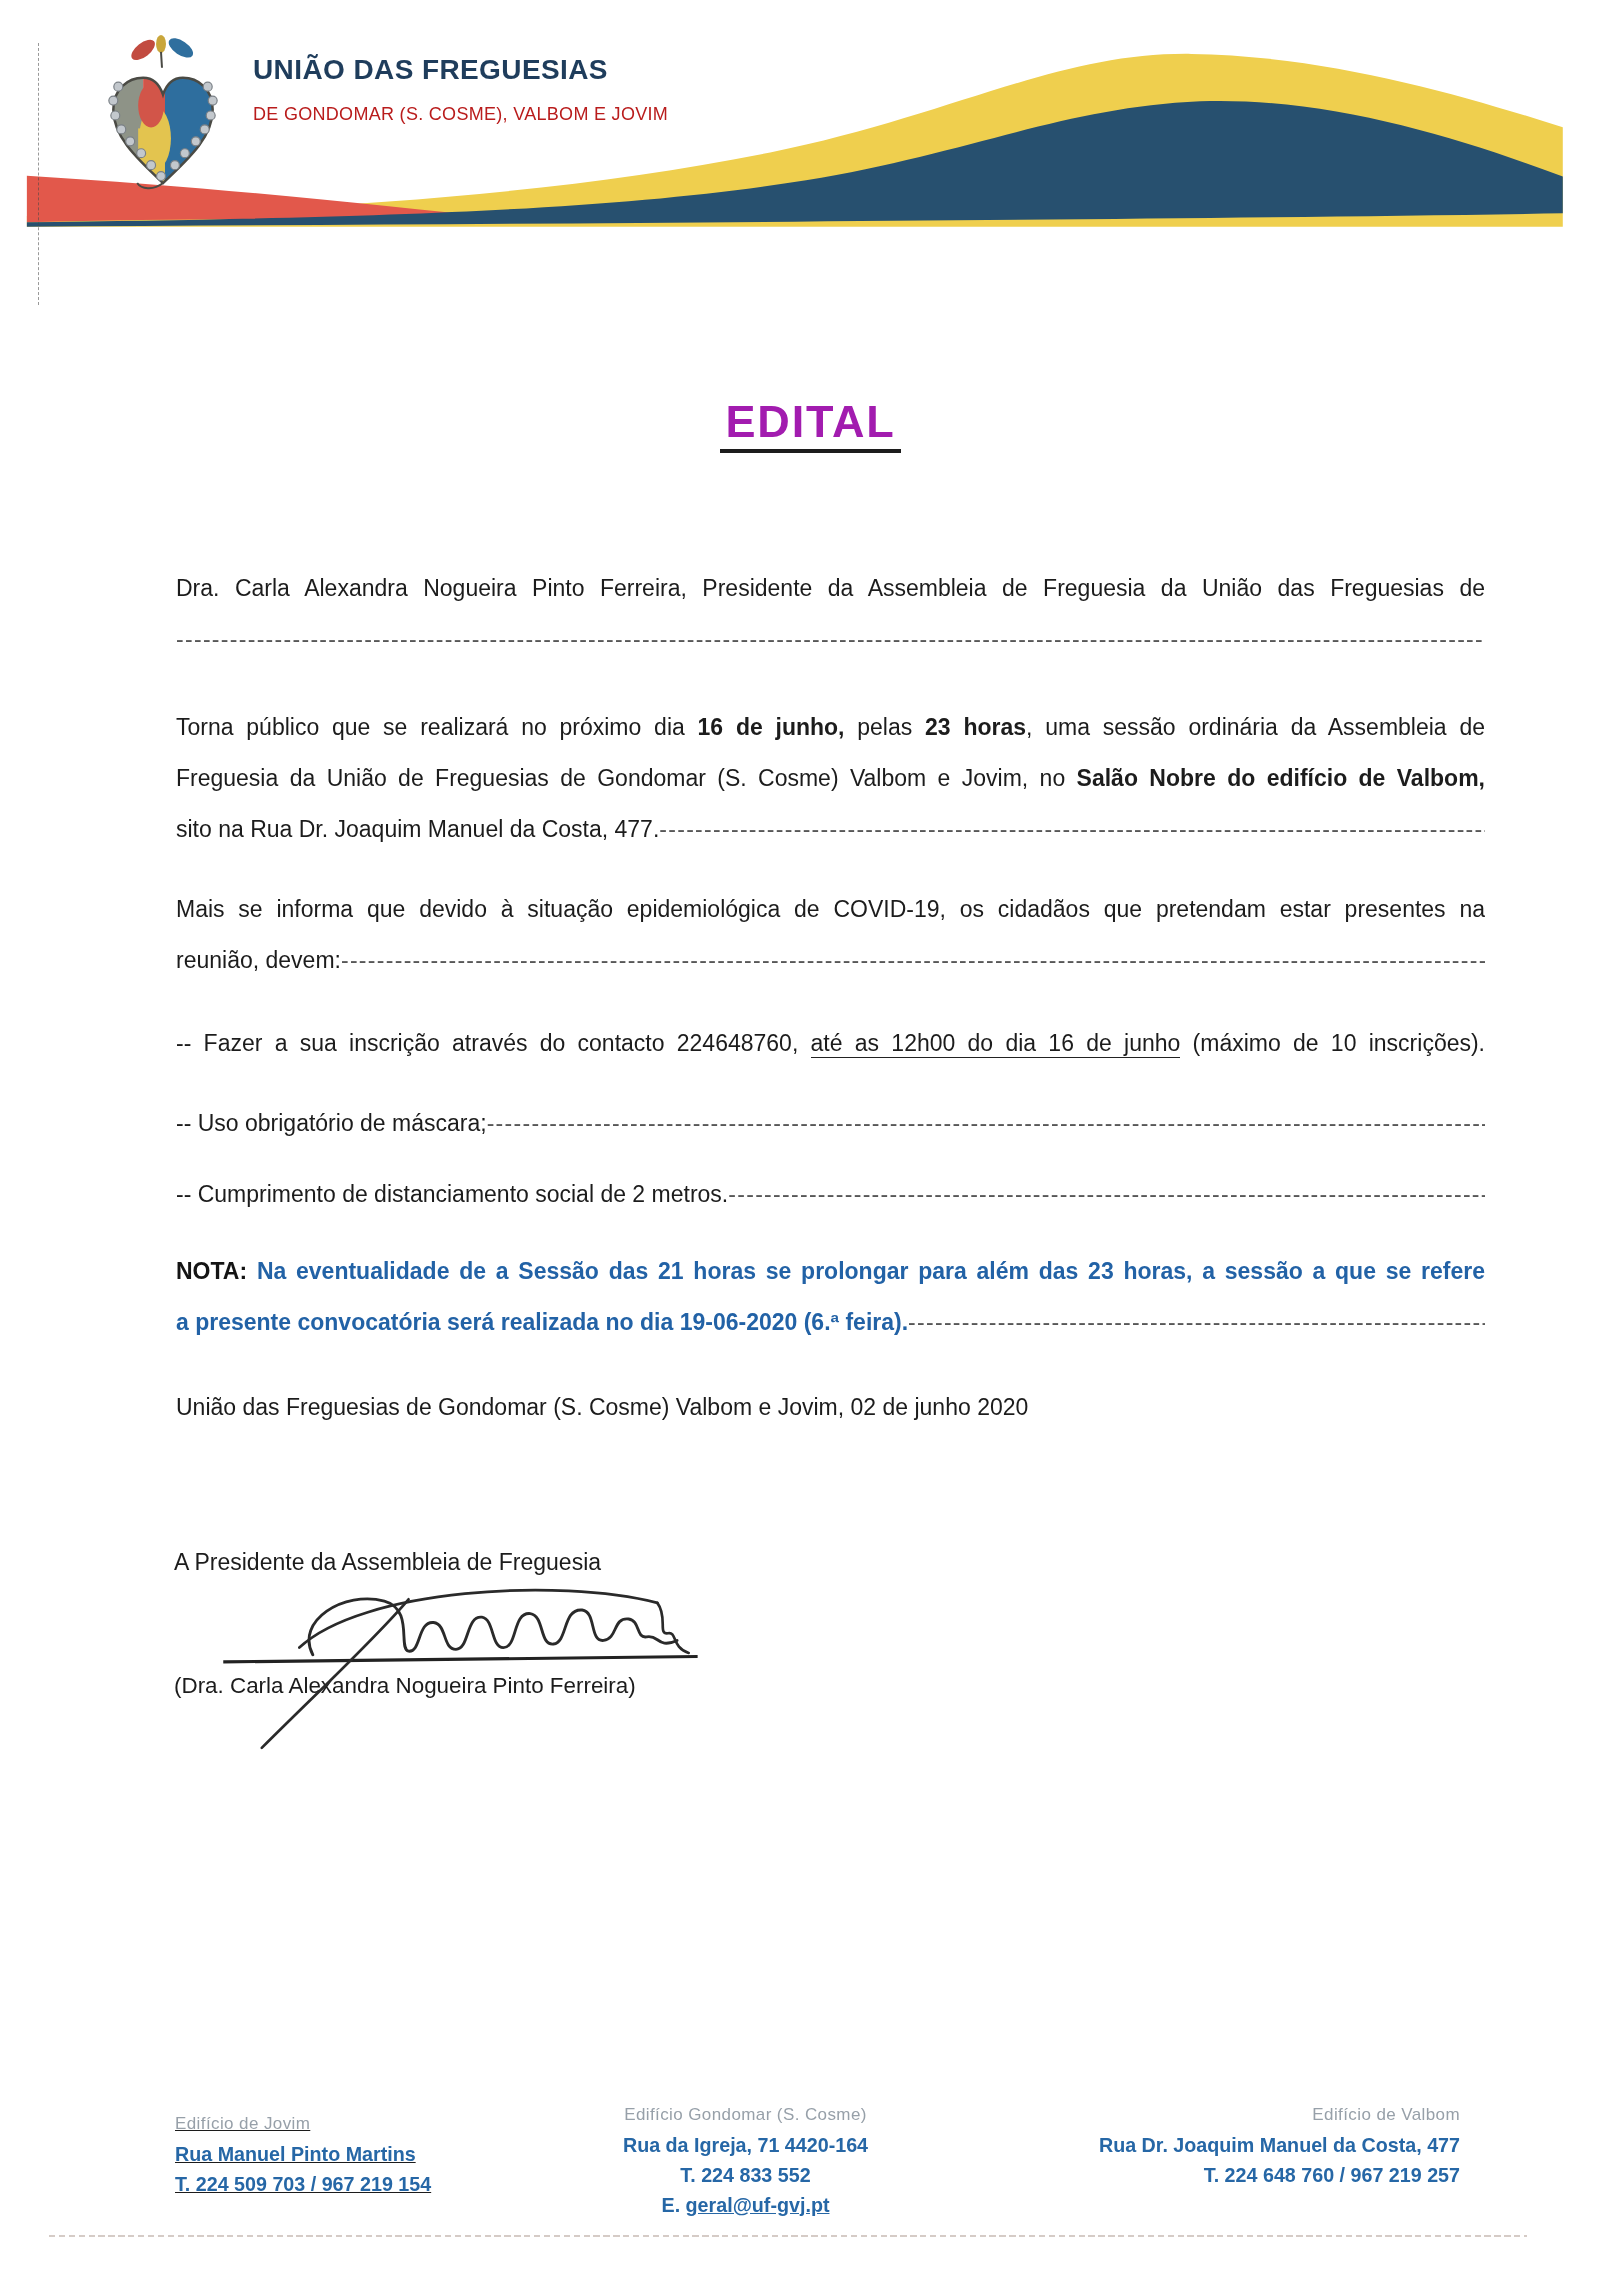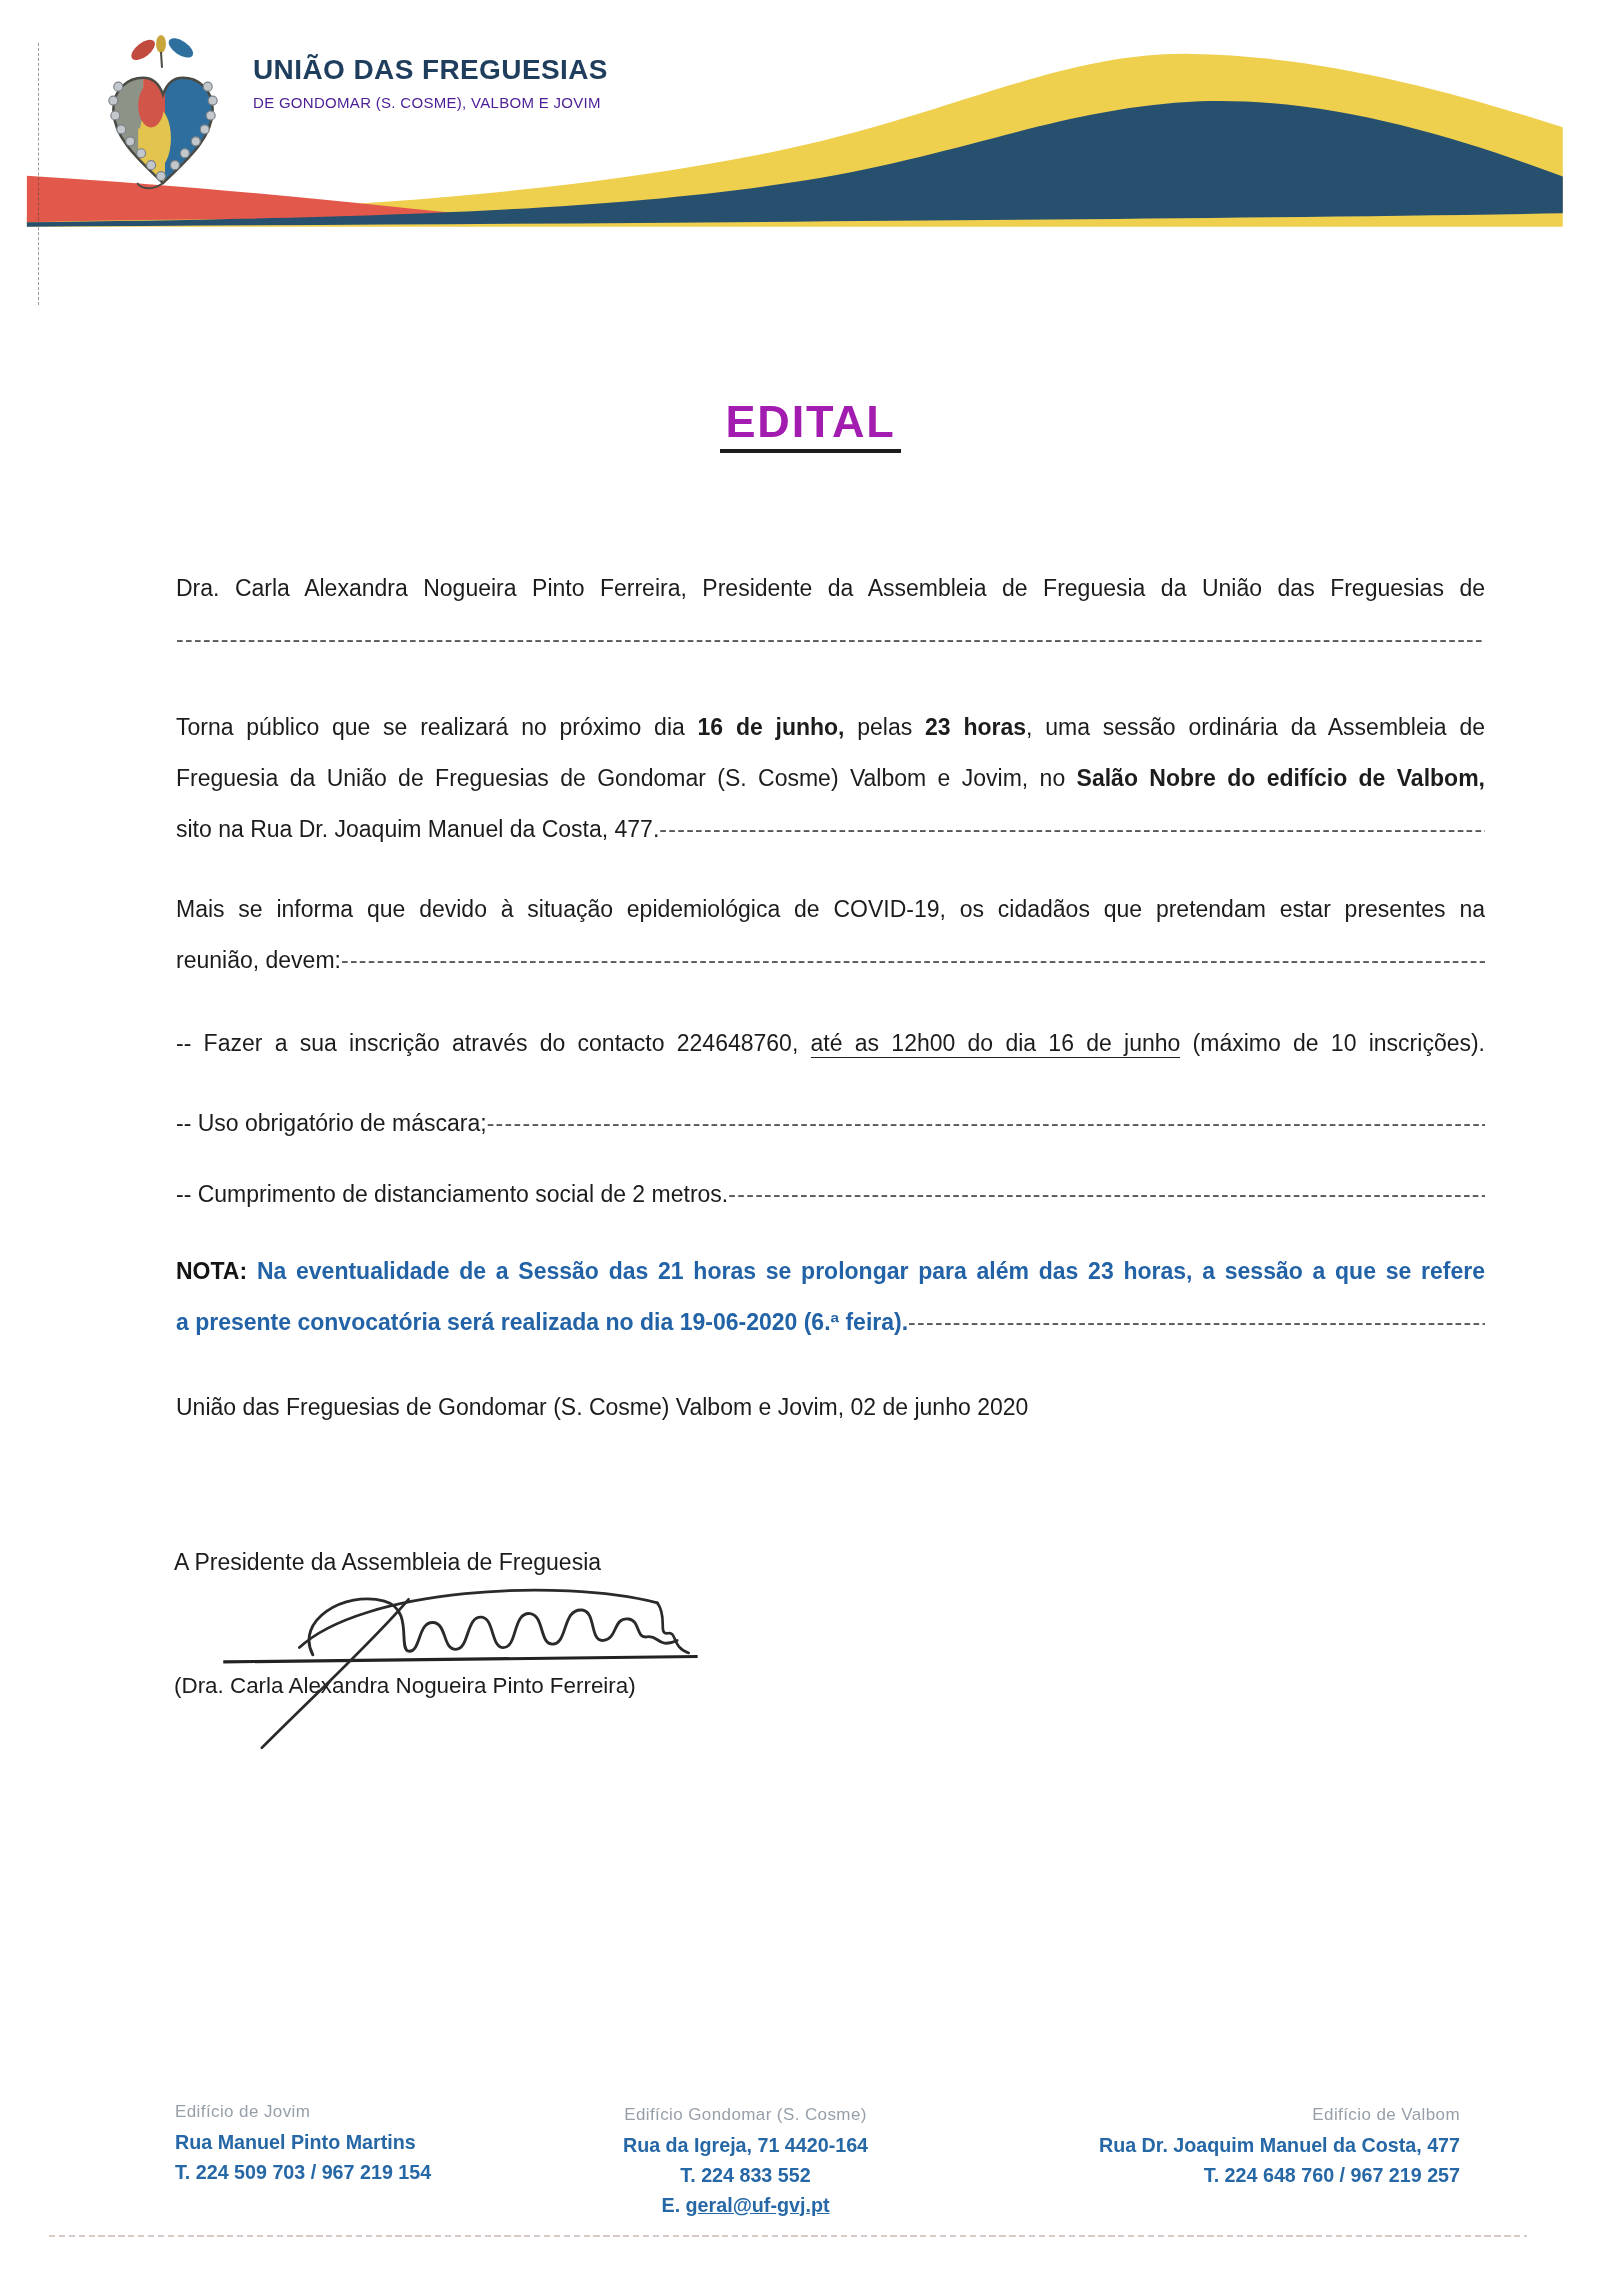--- a/index.html
+++ b/index.html
@@ -5,21 +5,21 @@
   html,body{margin:0;padding:0;background:#ffffff;}
   .page{position:relative;width:1621px;height:2293px;background:#fff;overflow:hidden;
         font-family:"Liberation Sans",sans-serif;color:#1c1c1c;}
   
   .banner{position:absolute;top:0;left:0;}
   .scan-artifact-left{position:absolute;left:38px;top:43px;height:262px;width:0;
         border-left:1.8px dashed rgba(70,70,70,.55);}
   .logo{position:absolute;left:92px;top:34px;}
   .org-text{position:absolute;left:253px;top:54px;}
   .org-name{font-size:28px;font-weight:700;color:#1f3d5c;letter-spacing:0.4px;}
-  .org-sub{font-size:15px;color:#4c1d95;margin-top:8px;letter-spacing:0.3px;}
+  .org-sub{font-size:18px;color:#b91c1c;margin-top:18px;letter-spacing:0.3px;}
   
   .content{position:absolute;left:136px;top:394px;width:1349px;font-size:23px;}
   .doc-title{text-align:center;margin-top:1.8px;height:54px;}
   .doc-title span{font-size:45px;font-weight:700;letter-spacing:1.8px;color:#a21caf;
         border-bottom:4.5px solid #1c1c1c;padding:0 5.4px 1.8px 5.4px;}
   .ln{height:51px;line-height:51px;margin-left:40px;}
   .jl{text-align:justify;text-align-last:justify;overflow:hidden;}
   .fl{display:flex;}
   .fl .txt{white-space:nowrap;}
   .filler{flex:1 1 auto;overflow:hidden;white-space:nowrap;letter-spacing:1.3px;
@@ -30,21 +30,21 @@
   .nota-label{color:#141414;font-weight:700;}
   
   .sig-block{position:absolute;left:136px;top:1537px;width:1349px;}
   .sig-inner{position:relative;display:inline-block;transform:translateX(38px);}
   .sig-role{font-size:23px;line-height:51px;height:51px;}
   .sig-art{position:relative;width:555px;height:179px;margin:-12.5px auto 0 auto;}
   .sig-name{font-size:22.4px;margin-top:-82px;}
   
   .footer{position:absolute;left:0;top:2096px;width:1621px;font-size:19.7px;}
   .fcol{position:absolute;line-height:30px;}
-  .f-left{left:175px;top:1px;text-align:left;}
+  .f-left{left:175px;top:13px;text-align:left;text-decoration:underline;}
   .f-center{left:535px;top:3.6px;width:421px;text-align:center;}
   .f-right{right:161px;top:3.6px;text-align:right;}
   .building{color:#97a0a9;font-size:17px;letter-spacing:0.4px;}
   .fblue{color:#2667a6;font-weight:700;}
   .femail{color:#2667a6;font-weight:700;text-decoration:underline;cursor:pointer;}
   .scan-artifact-bottom{position:absolute;left:49px;top:2235px;width:1478px;height:1.8px;
         background:repeating-linear-gradient(90deg,#b3a198 0 6.3px,rgba(255,255,255,0) 6.3px 9.9px);
         opacity:.55;}
 </style>
 </head>

